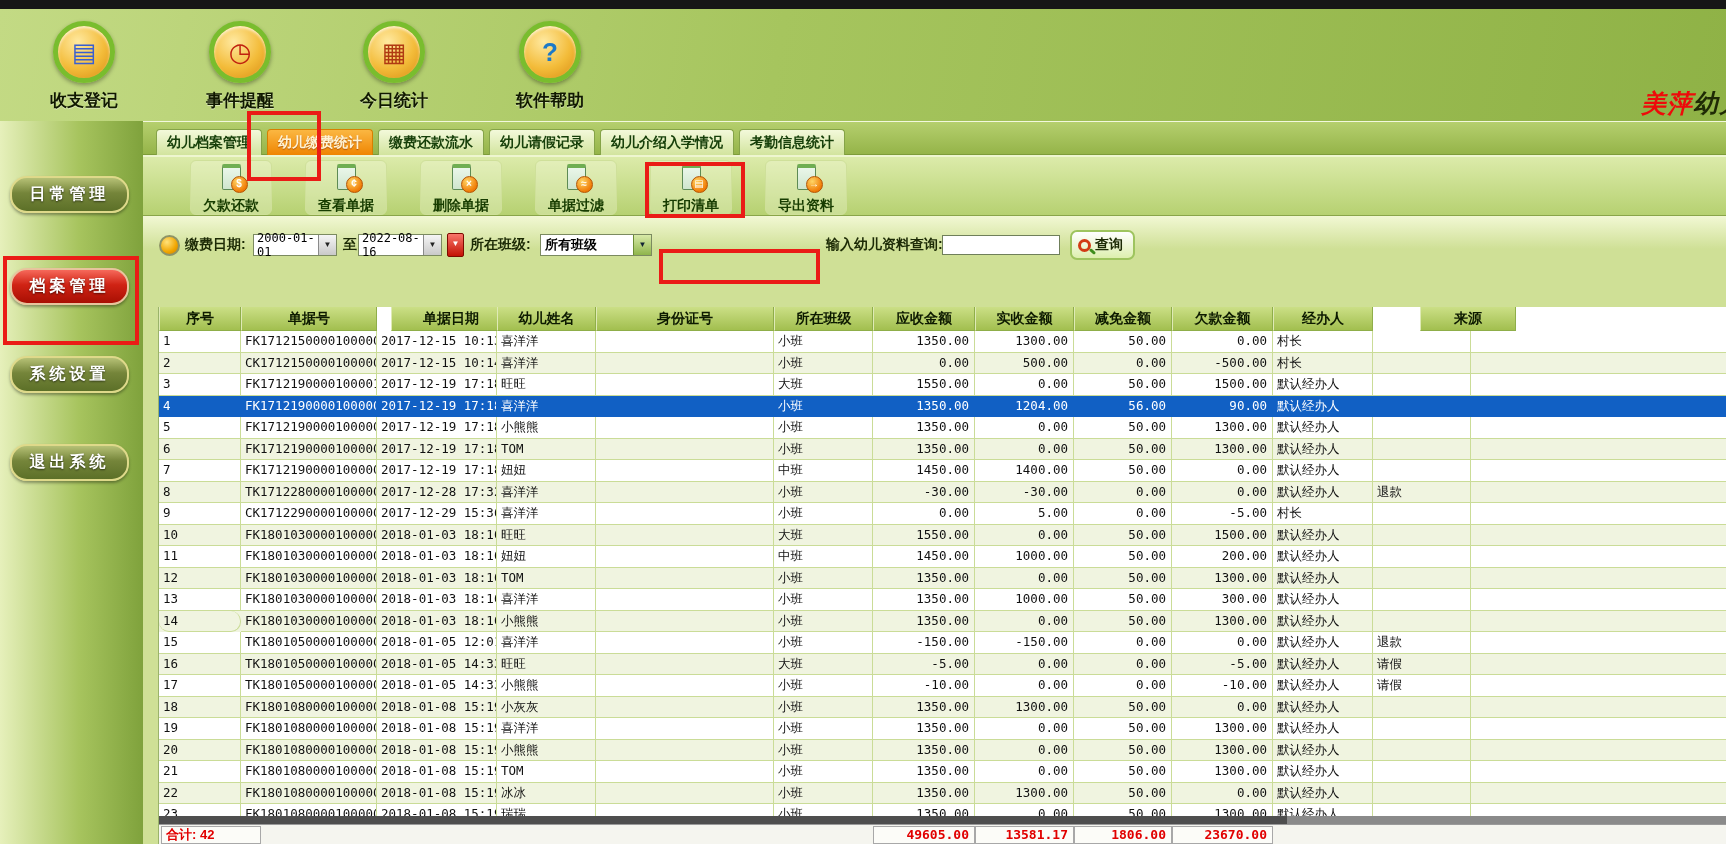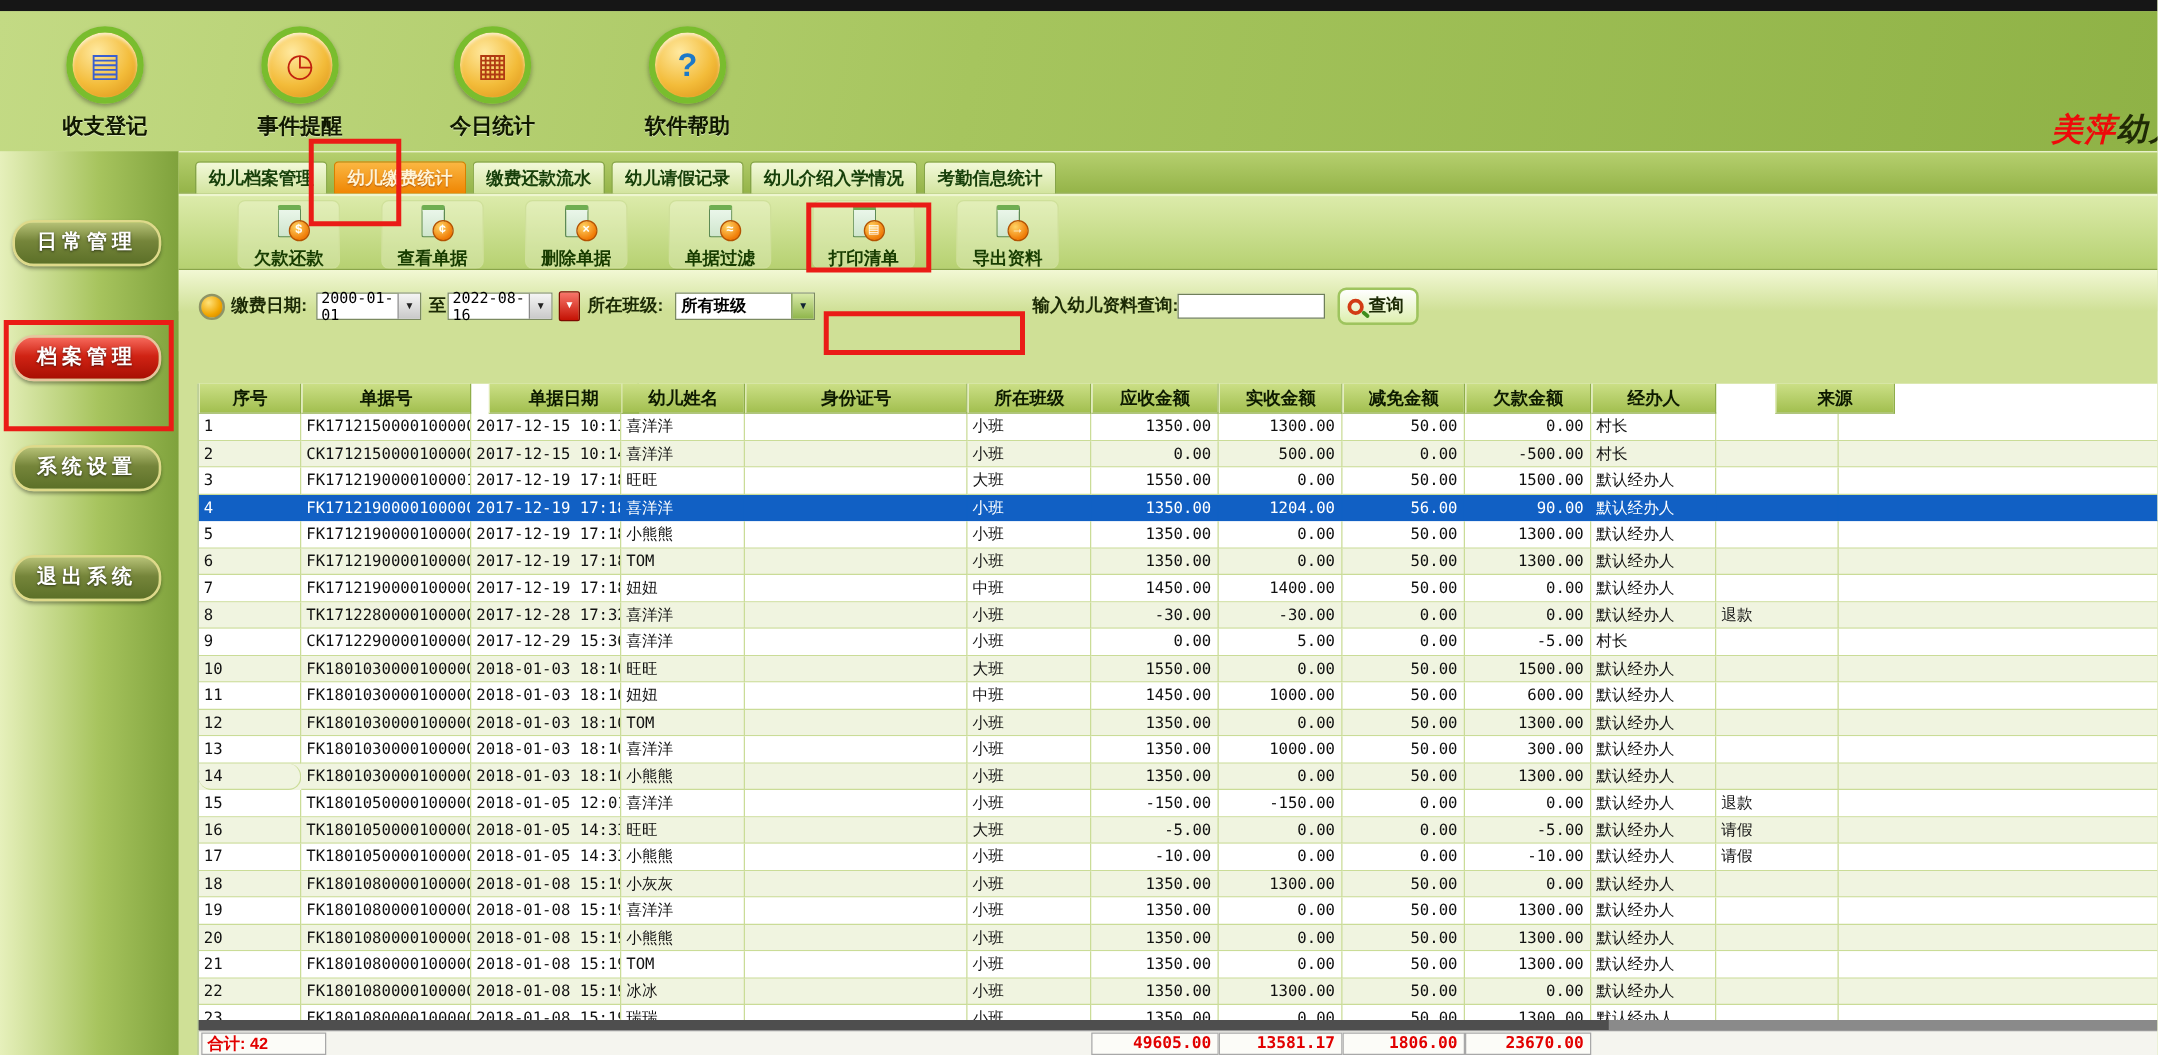--- a/index.html
+++ b/index.html
@@ -372,21 +372,21 @@
           <div class="grow even">
             <div class="gcell l" style="left: 0px; width: 82px;">11</div>
             <div class="gcell l" style="left: 82px; width: 136px;">FK18010300001000005</div>
             <div class="gcell l" style="left: 218px; width: 120px;">2018-01-03 18:10:41</div>
             <div class="gcell l" style="left: 338px; width: 99px;">妞妞</div>
             <div class="gcell l" style="left: 437px; width: 178px;"></div>
             <div class="gcell l" style="left: 615px; width: 99px;">中班</div>
             <div class="gcell r" style="left: 714px; width: 102px;">1450.00</div>
             <div class="gcell r" style="left: 816px; width: 99px;">1000.00</div>
             <div class="gcell r" style="left: 915px; width: 98px;">50.00</div>
-            <div class="gcell r" style="left: 1013px; width: 101px;">600.00</div>
+            <div class="gcell r" style="left: 1013px; width: 101px;">200.00</div>
             <div class="gcell l" style="left: 1114px; width: 100px;">默认经办人</div>
             <div class="gcell l" style="left: 1214px; width: 98px;"></div>
             <div class="gcell l" style="left: 1312px; width: 256px;"></div>
           </div>
           <div class="grow odd">
             <div class="gcell l" style="left: 0px; width: 82px;">12</div>
             <div class="gcell l" style="left: 82px; width: 136px;">FK18010300001000003</div>
             <div class="gcell l" style="left: 218px; width: 120px;">2018-01-03 18:10:41</div>
             <div class="gcell l" style="left: 338px; width: 99px;">TOM</div>
             <div class="gcell l" style="left: 437px; width: 178px;"></div>

